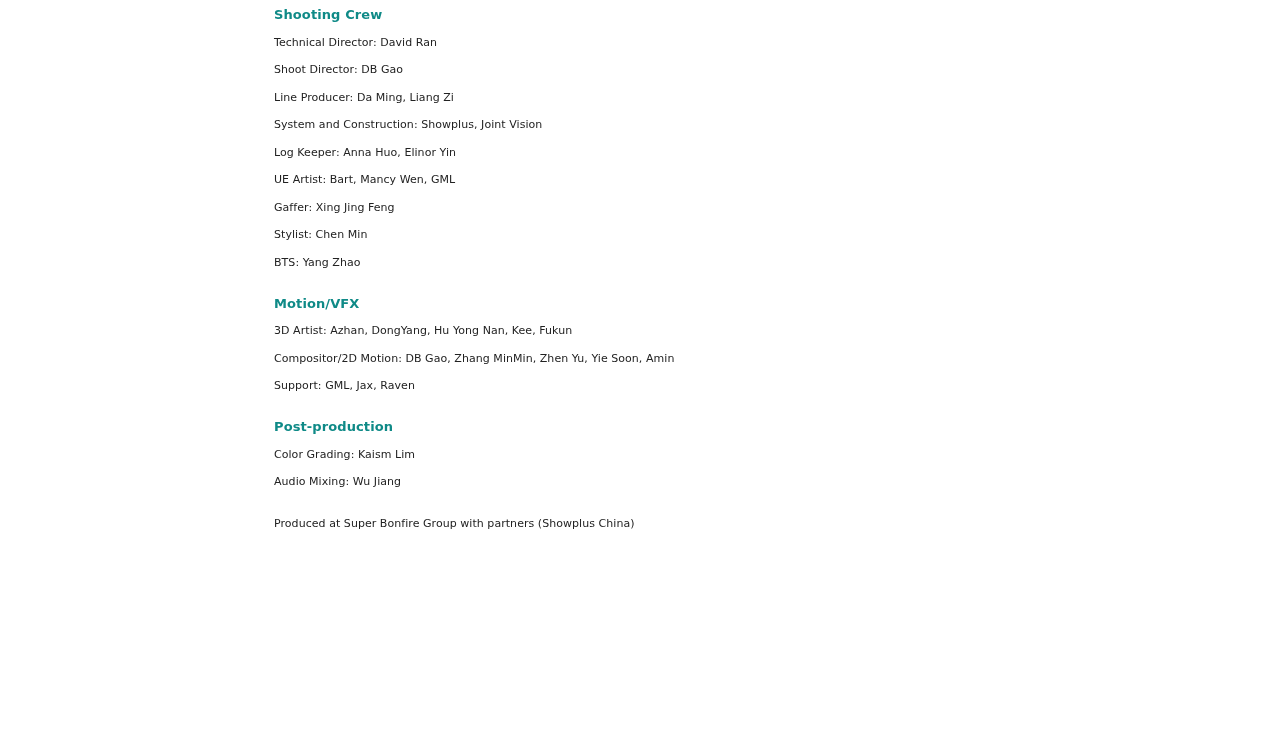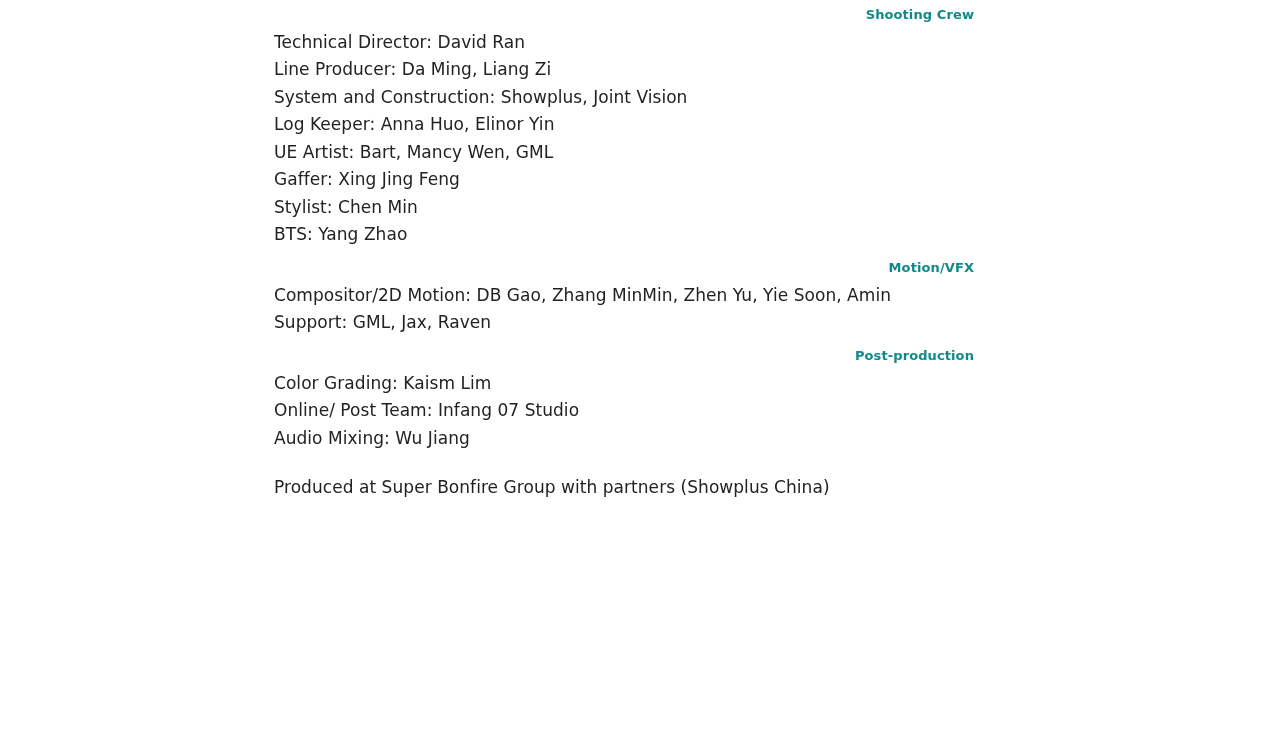--- a/index.html
+++ b/index.html
@@ -18,69 +18,69 @@
     .content {
       position: absolute;
       left: 274px;
       top: 5px;
       width: 700px;
     }
     .section {
       margin: 0;
     }
     .section + .section {
-      margin-top: 14px;
+      margin-top: 22px;
     }
     .heading {
       font-size: 13px;
       font-weight: bold;
       color: #0f8a87;
       line-height: 19px;
       height: 19px;
       margin: 0 0 8.5px 0;
       letter-spacing: 0.1px;
-      text-align: right;
     }
     .line {
-      font-size: 17px;
+      font-size: 11px;
       line-height: 19px;
       height: 19px;
       margin: 0 0 8.5px 0;
       white-space: nowrap;
       letter-spacing: 0.05px;
     }
     .footer {
-      margin-top: 30px;
+      margin-top: 23px;
     }
   </style>
 </head>
 <body>
 
 <div class="content">
 
   <div class="section">
     <div class="heading">Shooting Crew</div>
     <div class="line">Technical Director: David Ran</div>
+    <div class="line">Shoot Director: DB Gao</div>
     <div class="line">Line Producer: Da Ming, Liang Zi</div>
     <div class="line">System and Construction: Showplus, Joint Vision</div>
     <div class="line">Log Keeper: Anna Huo, Elinor Yin</div>
     <div class="line">UE Artist: Bart, Mancy Wen, GML</div>
     <div class="line">Gaffer: Xing Jing Feng</div>
     <div class="line">Stylist: Chen Min</div>
     <div class="line">BTS: Yang Zhao</div>
   </div>
 
   <div class="section">
     <div class="heading">Motion/VFX</div>
+    <div class="line">3D Artist: Azhan, DongYang, Hu Yong Nan, Kee, Fukun</div>
     <div class="line">Compositor/2D Motion: DB Gao, Zhang MinMin, Zhen Yu, Yie Soon, Amin</div>
     <div class="line">Support: GML, Jax, Raven</div>
   </div>
 
   <div class="section">
     <div class="heading">Post-production</div>
     <div class="line">Color Grading: Kaism Lim</div>
-    <div class="line">Online/ Post Team: Infang 07 Studio</div>
     <div class="line">Audio Mixing: Wu Jiang</div>
   </div>
 
   <div class="line footer">Produced at Super Bonfire Group with partners (Showplus China)</div>
 
 </div>
 
 </body></html>

